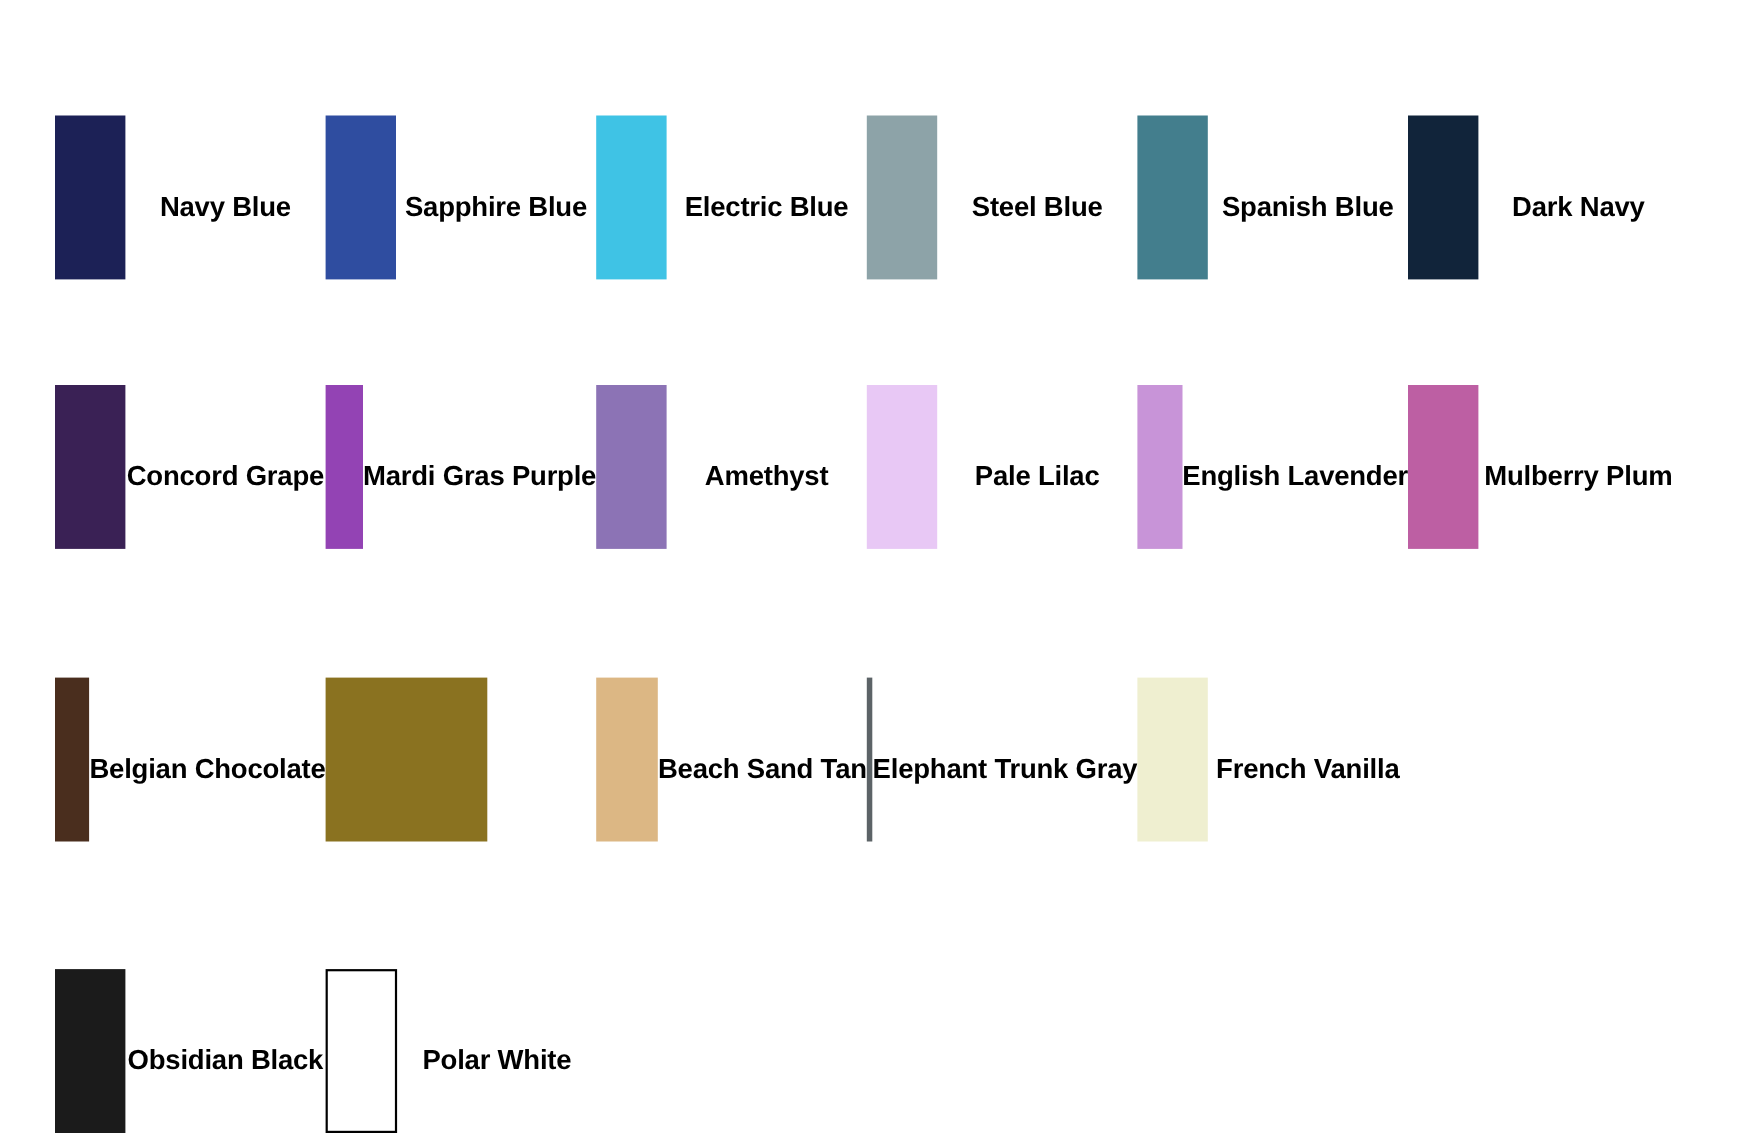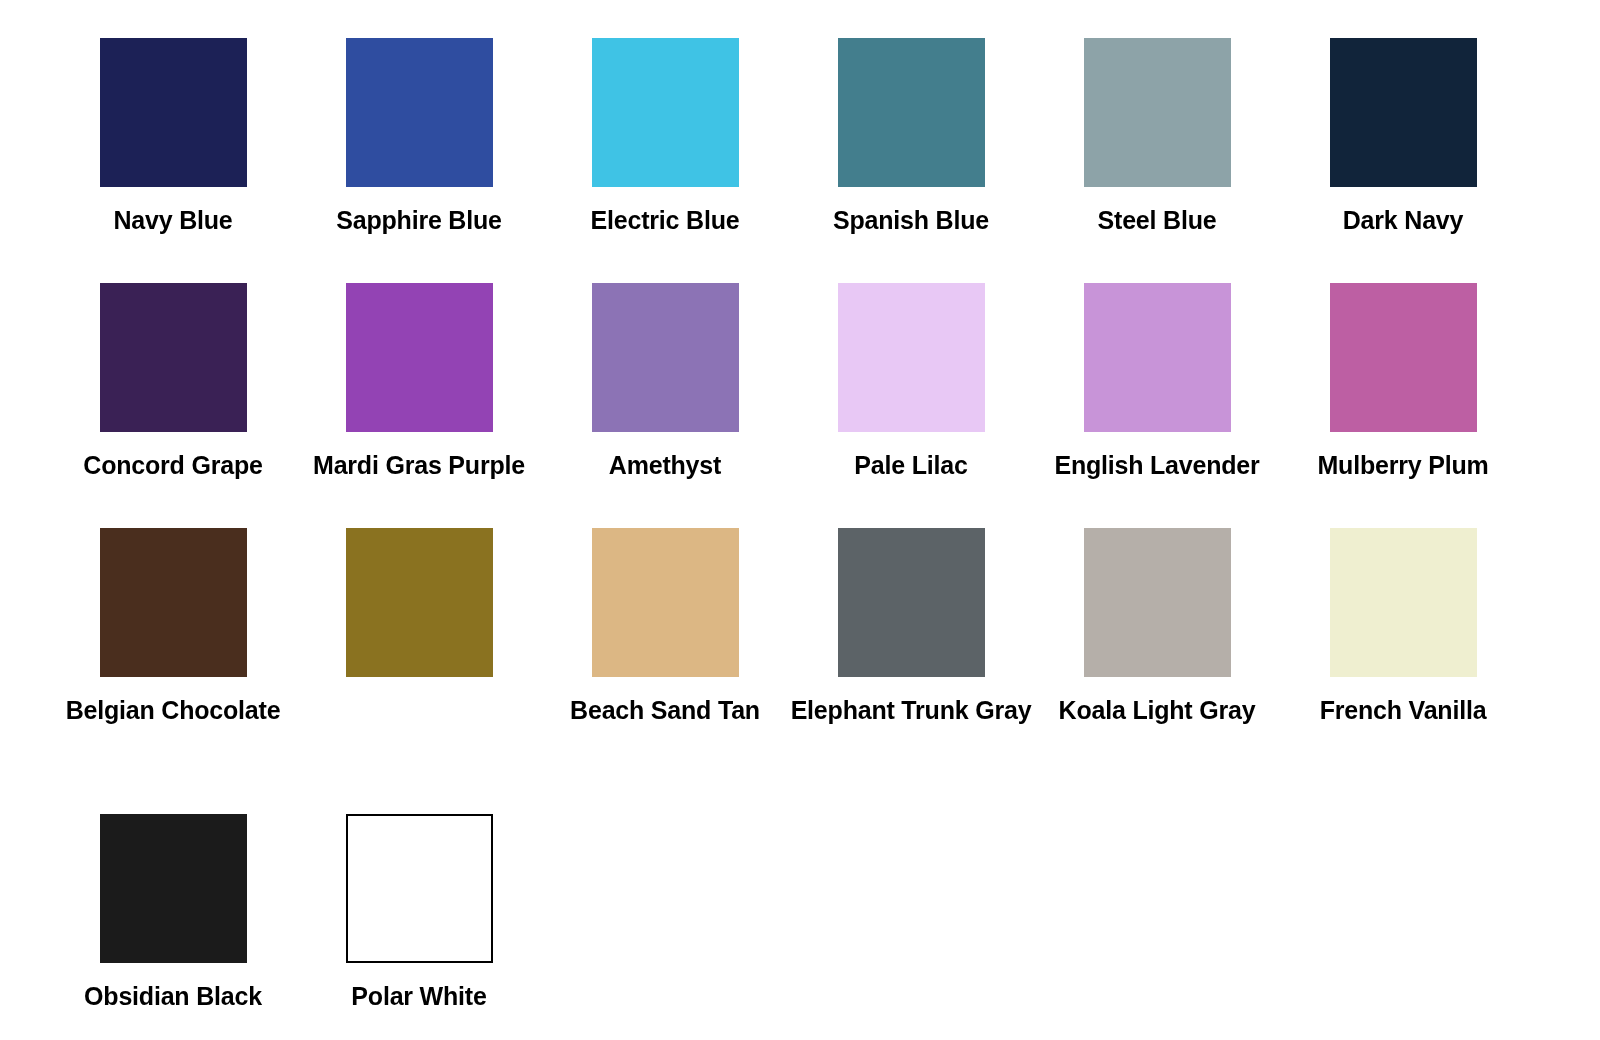--- a/index.html
+++ b/index.html
@@ -27,30 +27,29 @@
     left: 0;
     width: 1600px;
     height: 245px;
     display: flex;
     flex-direction: row;
     align-items: flex-start;
   }
 
   #swatch-row-0 { top: 38px; }
   #swatch-row-1 { top: 283px; }
-  #swatch-row-2 { top: 528px; }
+  #swatch-row-2 { top: 549px; }
   #swatch-row-3 { top: 814px; }
 
   .swatch-cell {
     position: relative;
     width: 246px;
     height: 282px;
     flex: 0 0 246px;
     display: flex;
-    flex-direction: column;
     align-items: center;
   }
 
   
   .swatch-row > .swatch-cell:first-child {
     margin-left: 50px;
   }
 
   .swatch-chip {
     width: 147px;
@@ -115,26 +114,26 @@
       </div>
       <div class="swatch-cell">
         <div class="swatch-chip" style="background-color: rgb(47, 77, 160);"></div>
         <div class="swatch-label">Sapphire Blue</div>
       </div>
       <div class="swatch-cell">
         <div class="swatch-chip" style="background-color: rgb(63, 195, 229);"></div>
         <div class="swatch-label">Electric Blue</div>
       </div>
       <div class="swatch-cell">
+        <div class="swatch-chip" style="background-color: rgb(141, 163, 168);"></div>
+        <div class="swatch-label">Steel Blue</div>
+      </div>
+      <div class="swatch-cell">
         <div class="swatch-chip" style="background-color: rgb(67, 126, 141);"></div>
         <div class="swatch-label">Spanish Blue</div>
-      </div>
-      <div class="swatch-cell">
-        <div class="swatch-chip" style="background-color: rgb(141, 163, 168);"></div>
-        <div class="swatch-label">Steel Blue</div>
       </div>
       <div class="swatch-cell">
         <div class="swatch-chip" style="background-color: rgb(17, 36, 58);"></div>
         <div class="swatch-label">Dark Navy</div>
       </div>
     </div>
   <div class="swatch-row" id="swatch-row-1">
       <div class="swatch-cell">
         <div class="swatch-chip" style="background-color: rgb(58, 33, 85);"></div>
         <div class="swatch-label">Concord Grape</div>
@@ -170,24 +169,20 @@
       </div>
       <div class="swatch-cell">
         <div class="swatch-chip" style="background-color: rgb(220, 183, 132);"></div>
         <div class="swatch-label">Beach Sand Tan</div>
       </div>
       <div class="swatch-cell">
         <div class="swatch-chip" style="background-color: rgb(92, 99, 103);"></div>
         <div class="swatch-label">Elephant Trunk Gray</div>
       </div>
       <div class="swatch-cell">
-        <div class="swatch-chip" style="background-color: rgb(181, 175, 169);"></div>
-        <div class="swatch-label">Koala Light Gray</div>
-      </div>
-      <div class="swatch-cell">
         <div class="swatch-chip" style="background-color: rgb(239, 239, 208);"></div>
         <div class="swatch-label">French Vanilla</div>
       </div>
     </div>
   <div class="swatch-row" id="swatch-row-3">
       <div class="swatch-cell">
         <div class="swatch-chip" style="background-color: rgb(27, 27, 27);"></div>
         <div class="swatch-label">Obsidian Black</div>
       </div>
       <div class="swatch-cell">

